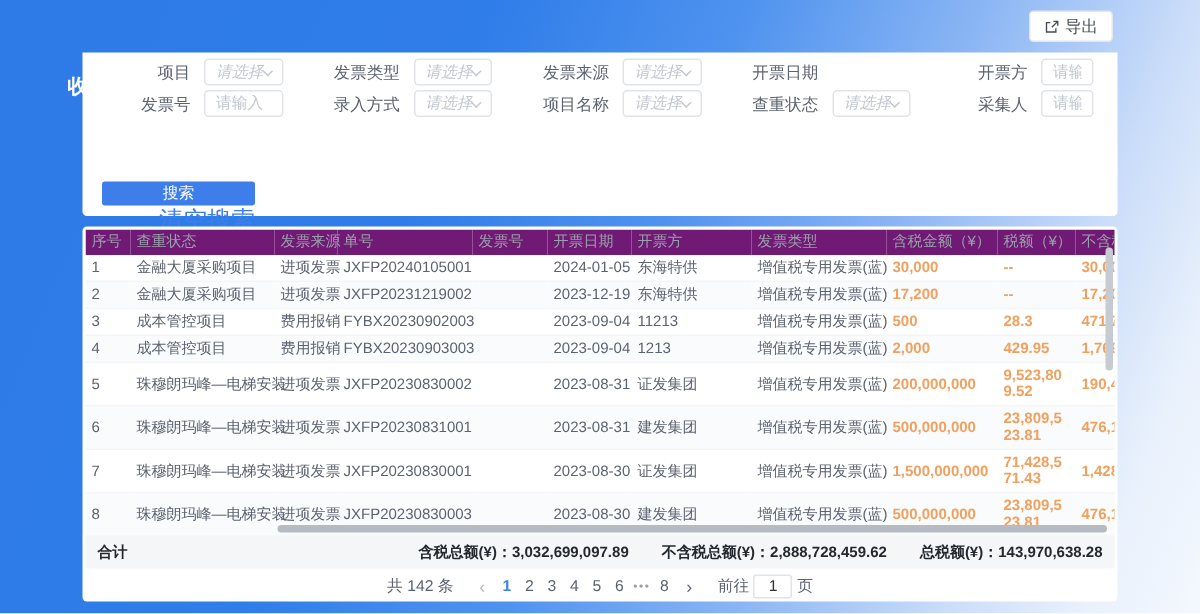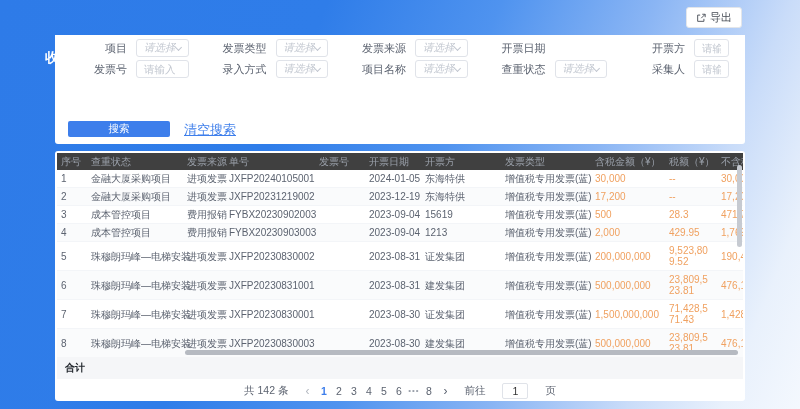--- a/index.html
+++ b/index.html
@@ -24,48 +24,48 @@
   .flabel{ width:56px; text-align:right; margin-right:9px; font-size:11px; color:#5c6370; flex:none; white-space:nowrap; }
   .ctl{ flex:1; height:18px; border:1px solid #e0e3e9; border-radius:3px; background:#fff; display:flex; align-items:center; padding:0 7px; font-size:10.5px; color:#c2c7d0; }
   .ctl .ph{ flex:1; white-space:nowrap; overflow:hidden;font-style:italic; }
   .ctl .ph.end{ flex:none; margin-right:14px; }
   .chev{ width:5px; height:5px; border-right:1.2px solid #c2c7d0; border-bottom:1.2px solid #c2c7d0; transform:rotate(45deg); margin-top:-2px; flex:none; }
   .ctl input{ border:none; outline:none; width:100%; font-size:10.5px; color:#333; background:transparent; }
   .ctl input::placeholder{ color:#c2c7d0; }
   .daterange .sep{ flex:none; color:#454b54; margin:0 10px 0 0; font-size:10.5px; }
   .daterange .st{ flex:1; }
   .calic{ display:flex; margin-right:6px; flex:none; }
-  .actions{ position:absolute; left:13px; top:86px; display:flex; align-items:flex-start; }
+  .actions{ position:absolute; left:13px; top:86px; display:flex; align-items:flex-end;flex-direction:column; }
   .search-btn{ width:102px; height:16px; background:var(--accent); border:none; border-radius:2px; color:#fff; font-size:10.5px; display:flex; align-items:center; justify-content:center; cursor:pointer; }
-  .clear-link{ margin-left:14px; font-size:13px; color:var(--accent); cursor:pointer;text-decoration:underline; }
+  .clear-link{ margin-left:14px; font-size:16px; color:var(--accent); cursor:pointer;text-decoration:underline; }
   
   .tbl-wrap{ position:absolute; left:2px; top:2px; width:686px; overflow:hidden; }
   table{ border-collapse:collapse; table-layout:fixed; width:770px; }
-  th{ font-weight:normal; text-align:left; font-size:10px; color:#9aa0aa; background:#404040; padding:3px 4px; line-height:11px; white-space:nowrap; }
+  th{ font-weight:normal; text-align:left; font-size:10px; color:#9aa0aa; background:#701a75; padding:3px 4px; line-height:11px; white-space:nowrap; }
   td{ font-size:10px; color:#5c6370; padding:3px 4px; line-height:11px; white-space:nowrap; overflow:visible; }
   tbody tr{ border-bottom:1px solid #f3f5f8; }
   tbody tr:nth-child(even){ background:#fafbfc; }
-  td.c8, td.c9, td.c10{ color:var(--amount); }
+  td.c8, td.c9, td.c10{ color:var(--amount);font-weight:bold; }
   td.c9{ white-space:normal; word-break:break-all; }
   .vbar{ position:absolute; right:3px; top:14px; width:5px; height:82px; border-radius:2.5px; background:#c6cad1; }
   .hbar{ position:absolute; left:130px; top:199px; width:553px; height:5px; border-radius:2.5px; background:#b6bac1; }
   
   .totals{ position:absolute; left:2px; right:2px; top:206px; height:22px; background:#f5f6f8; display:flex; align-items:center; font-size:10px; color:#24292f; font-weight:600; padding:0 8px; }
   .tot-items{ margin-left:auto; display:flex; }
   .tot-pair{ margin-left:22px; white-space:nowrap; }
   
   .pager{ position:absolute; left:0; right:0; top:230px; height:19px; display:flex; align-items:center; justify-content:center; font-size:10.5px; color:#5c6370; gap:2px; }
   .pg-total{ margin-right:10px; }
   .pg-arrow{ width:14px; text-align:center; font-size:12px; line-height:12px; cursor:pointer; }
   .pg-prev{ color:#b3b8c0; }
   .pg-next{ color:#5c6370; }
   .pg{ min-width:15px; text-align:center; padding:0 1px; cursor:pointer; }
   .pg.cur{ color:var(--accent); font-weight:bold; }
   .pg.dots{ color:#9aa0aa; letter-spacing:1px; font-size:8px; }
-  .jump{ display:flex; align-items:center; margin-left:10px; gap:17px; color:#5c6370; }
+  .jump{ display:flex; align-items:center; margin-left:10px; gap:3px; color:#5c6370; }
   .jump input{ width:26px; height:16px; border:1px solid #e0e3e9; border-radius:2px; text-align:center; font-size:10.5px; color:#333; outline:none; }
 </style>
 </head>
 <body>
 
 <div class="page" style="--accent: #3d7eeb; --amount: #f0a160; --blue: #2e7be8;">
 
   <div class="topbar">
     <div class="title">收票明细表</div>
     <button class="export-btn">
@@ -210,21 +210,21 @@
               <td class="c9">--</td>
               <td class="c10">17,200</td>
             </tr>
             <tr>
               <td class="c0">3</td>
               <td class="c1">成本管控项目</td>
               <td class="c2">费用报销</td>
               <td class="c3">FYBX20230902003</td>
               <td class="c4"></td>
               <td class="c5">2023-09-04</td>
-              <td class="c6">15619</td>
+              <td class="c6">11213</td>
               <td class="c7">增值税专用发票(蓝)</td>
               <td class="c8">500</td>
               <td class="c9">28.3</td>
               <td class="c10">471.7</td>
             </tr>
             <tr>
               <td class="c0">4</td>
               <td class="c1">成本管控项目</td>
               <td class="c2">费用报销</td>
               <td class="c3">FYBX20230903003</td>
@@ -289,20 +289,25 @@
               <td class="c10">476,190,476.19</td>
             </tr>
           </tbody>
       </table>
     </div>
     <div class="vbar"></div>
     <div class="hbar"></div>
 
     <div class="totals">
       <span>合计</span>
+      <span class="tot-items">
+          <span class="tot-pair"><span>含税总额(¥)：</span><span>3,032,699,097.89</span></span>
+          <span class="tot-pair"><span>不含税总额(¥)：</span><span>2,888,728,459.62</span></span>
+          <span class="tot-pair"><span>总税额(¥)：</span><span>143,970,638.28</span></span>
+        </span>
     </div>
 
     <div class="pager">
       <span class="pg-total">共 142 条</span>
       <span class="pg-arrow pg-prev">‹</span>
       <span style="display:flex;align-items:center;">
           <span class="pg cur">1</span>
           <span class="pg">2</span>
           <span class="pg">3</span>
           <span class="pg">4</span>

